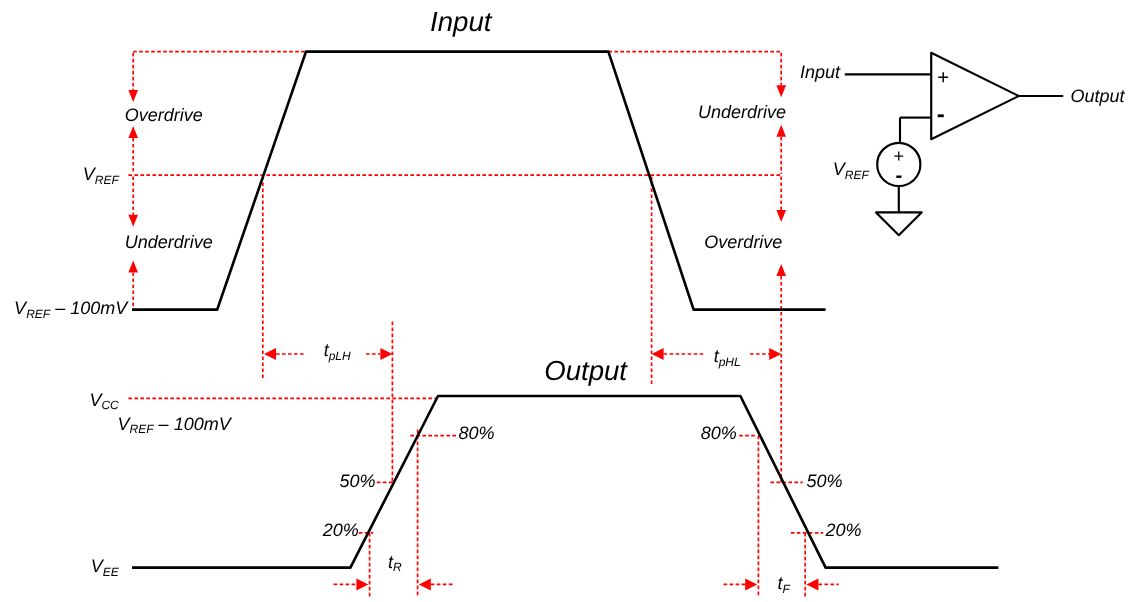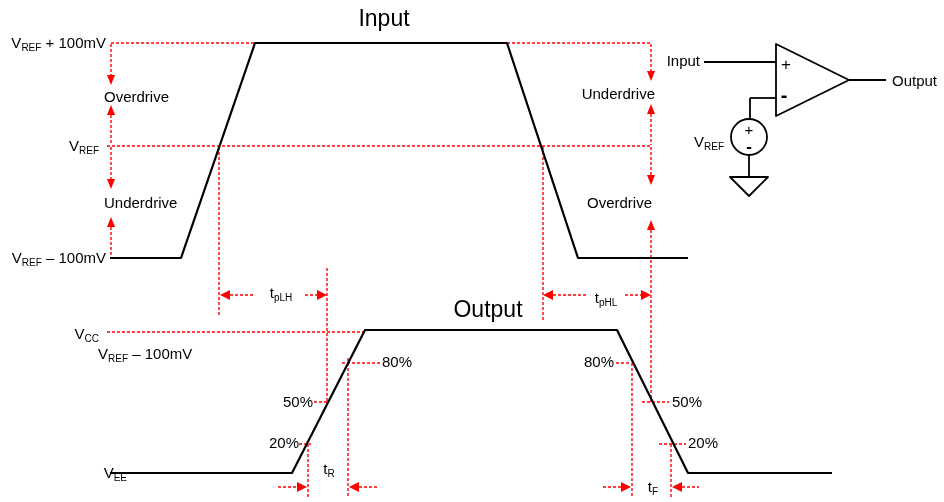--- a/index.html
+++ b/index.html
@@ -1,19 +1,19 @@
 <!DOCTYPE html>
 <html><head>
 <meta charset="utf-8">
 <style>
   html,body{margin:0;padding:0;background:#fff;}
   #stage{position:relative;width:944px;height:502px;background:#ffffff;overflow:hidden;
          font-family:"Liberation Sans",sans-serif;}
   #stage svg{position:absolute;left:0;top:0;}
-  .lbl{position:absolute;font-size:15px;line-height:18px;color:#000;white-space:nowrap;}
+  .lbl{position:absolute;font-size:15px;line-height:18px;color:#000;white-space:nowrap;font-style:italic;}
   .sub{font-size:10px;vertical-align:-3px;}
   .title{font-size:23px;line-height:26px;transform:translateX(-50%);}
   .ctr{transform:translateX(-50%);}
   .wave{fill:none;stroke:#000;stroke-width:2.2;stroke-linejoin:round;}
   .ckt{fill:none;stroke:#000;stroke-width:1.8;stroke-linejoin:round;}
   .red{stroke:#ff0000;stroke-width:1.4;fill:none;stroke-dasharray:3 2;}
   .rhead{fill:#ff0000;stroke:none;}
   .sym{font-family:"Liberation Sans",sans-serif;fill:#000;text-anchor:middle;}
 </style>
 </head>
@@ -114,35 +114,34 @@
     <text class="sym" x="749" y="152" font-size="17" font-weight="bold">-</text>
     <line class="ckt" x1="749" y1="155" x2="749" y2="177"></line>
     <polygon class="ckt" points="730,177 768,177 749,196"></polygon>
     <line class="ckt" x1="849" y1="80" x2="886" y2="80"></line>
   </g>
 </svg>
 
   <div class="lbl title" style="left:384px;top:5px;">Input</div>
   <div class="lbl title" style="left:488px;top:296px;">Output</div>
 
-  <div class="lbl" style="right:838px;top:34px;"><span>V</span><span class="sub">REF</span><span> + 100mV</span></div>
   <div class="lbl" style="right:845px;top:137px;"><span>V</span><span class="sub">REF</span></div>
   <div class="lbl" style="right:838px;top:249px;"><span>V</span><span class="sub">REF</span><span> – 100mV</span></div>
 
   <div class="lbl" style="left:104px;top:88px;">Overdrive</div>
   <div class="lbl" style="left:104px;top:194px;">Underdrive</div>
   <div class="lbl" style="right:289px;top:85px;">Underdrive</div>
   <div class="lbl" style="right:292px;top:194px;">Overdrive</div>
 
   <div class="lbl ctr" style="left:281px;top:284px;"><span>t</span><span class="sub">pLH</span></div>
   <div class="lbl ctr" style="left:606px;top:289px;"><span>t</span><span class="sub">pHL</span></div>
 
   <div class="lbl" style="right:845px;top:325px;margin-left:44px;"><span>V</span><span class="sub">CC</span></div>
   <div class="lbl" style="left:98px;top:345px;"><span>V</span><span class="sub">REF</span><span> – 100mV</span></div>
-  <div class="lbl" style="right:817px;top:464px;"><span>V</span><span class="sub">EE</span></div>
+  <div class="lbl" style="right:845px;top:464px;"><span>V</span><span class="sub">EE</span></div>
 
   <div class="lbl" style="left:382px;top:353px;">80%</div>
   <div class="lbl" style="right:631px;top:393px;">50%</div>
   <div class="lbl" style="right:645px;top:434px;">20%</div>
   <div class="lbl" style="right:330px;top:353px;">80%</div>
   <div class="lbl" style="left:672px;top:393px;">50%</div>
   <div class="lbl" style="left:688px;top:434px;">20%</div>
 
   <div class="lbl ctr" style="left:329px;top:460px;"><span>t</span><span class="sub">R</span></div>
   <div class="lbl ctr" style="left:653px;top:478px;"><span>t</span><span class="sub">F</span></div>

